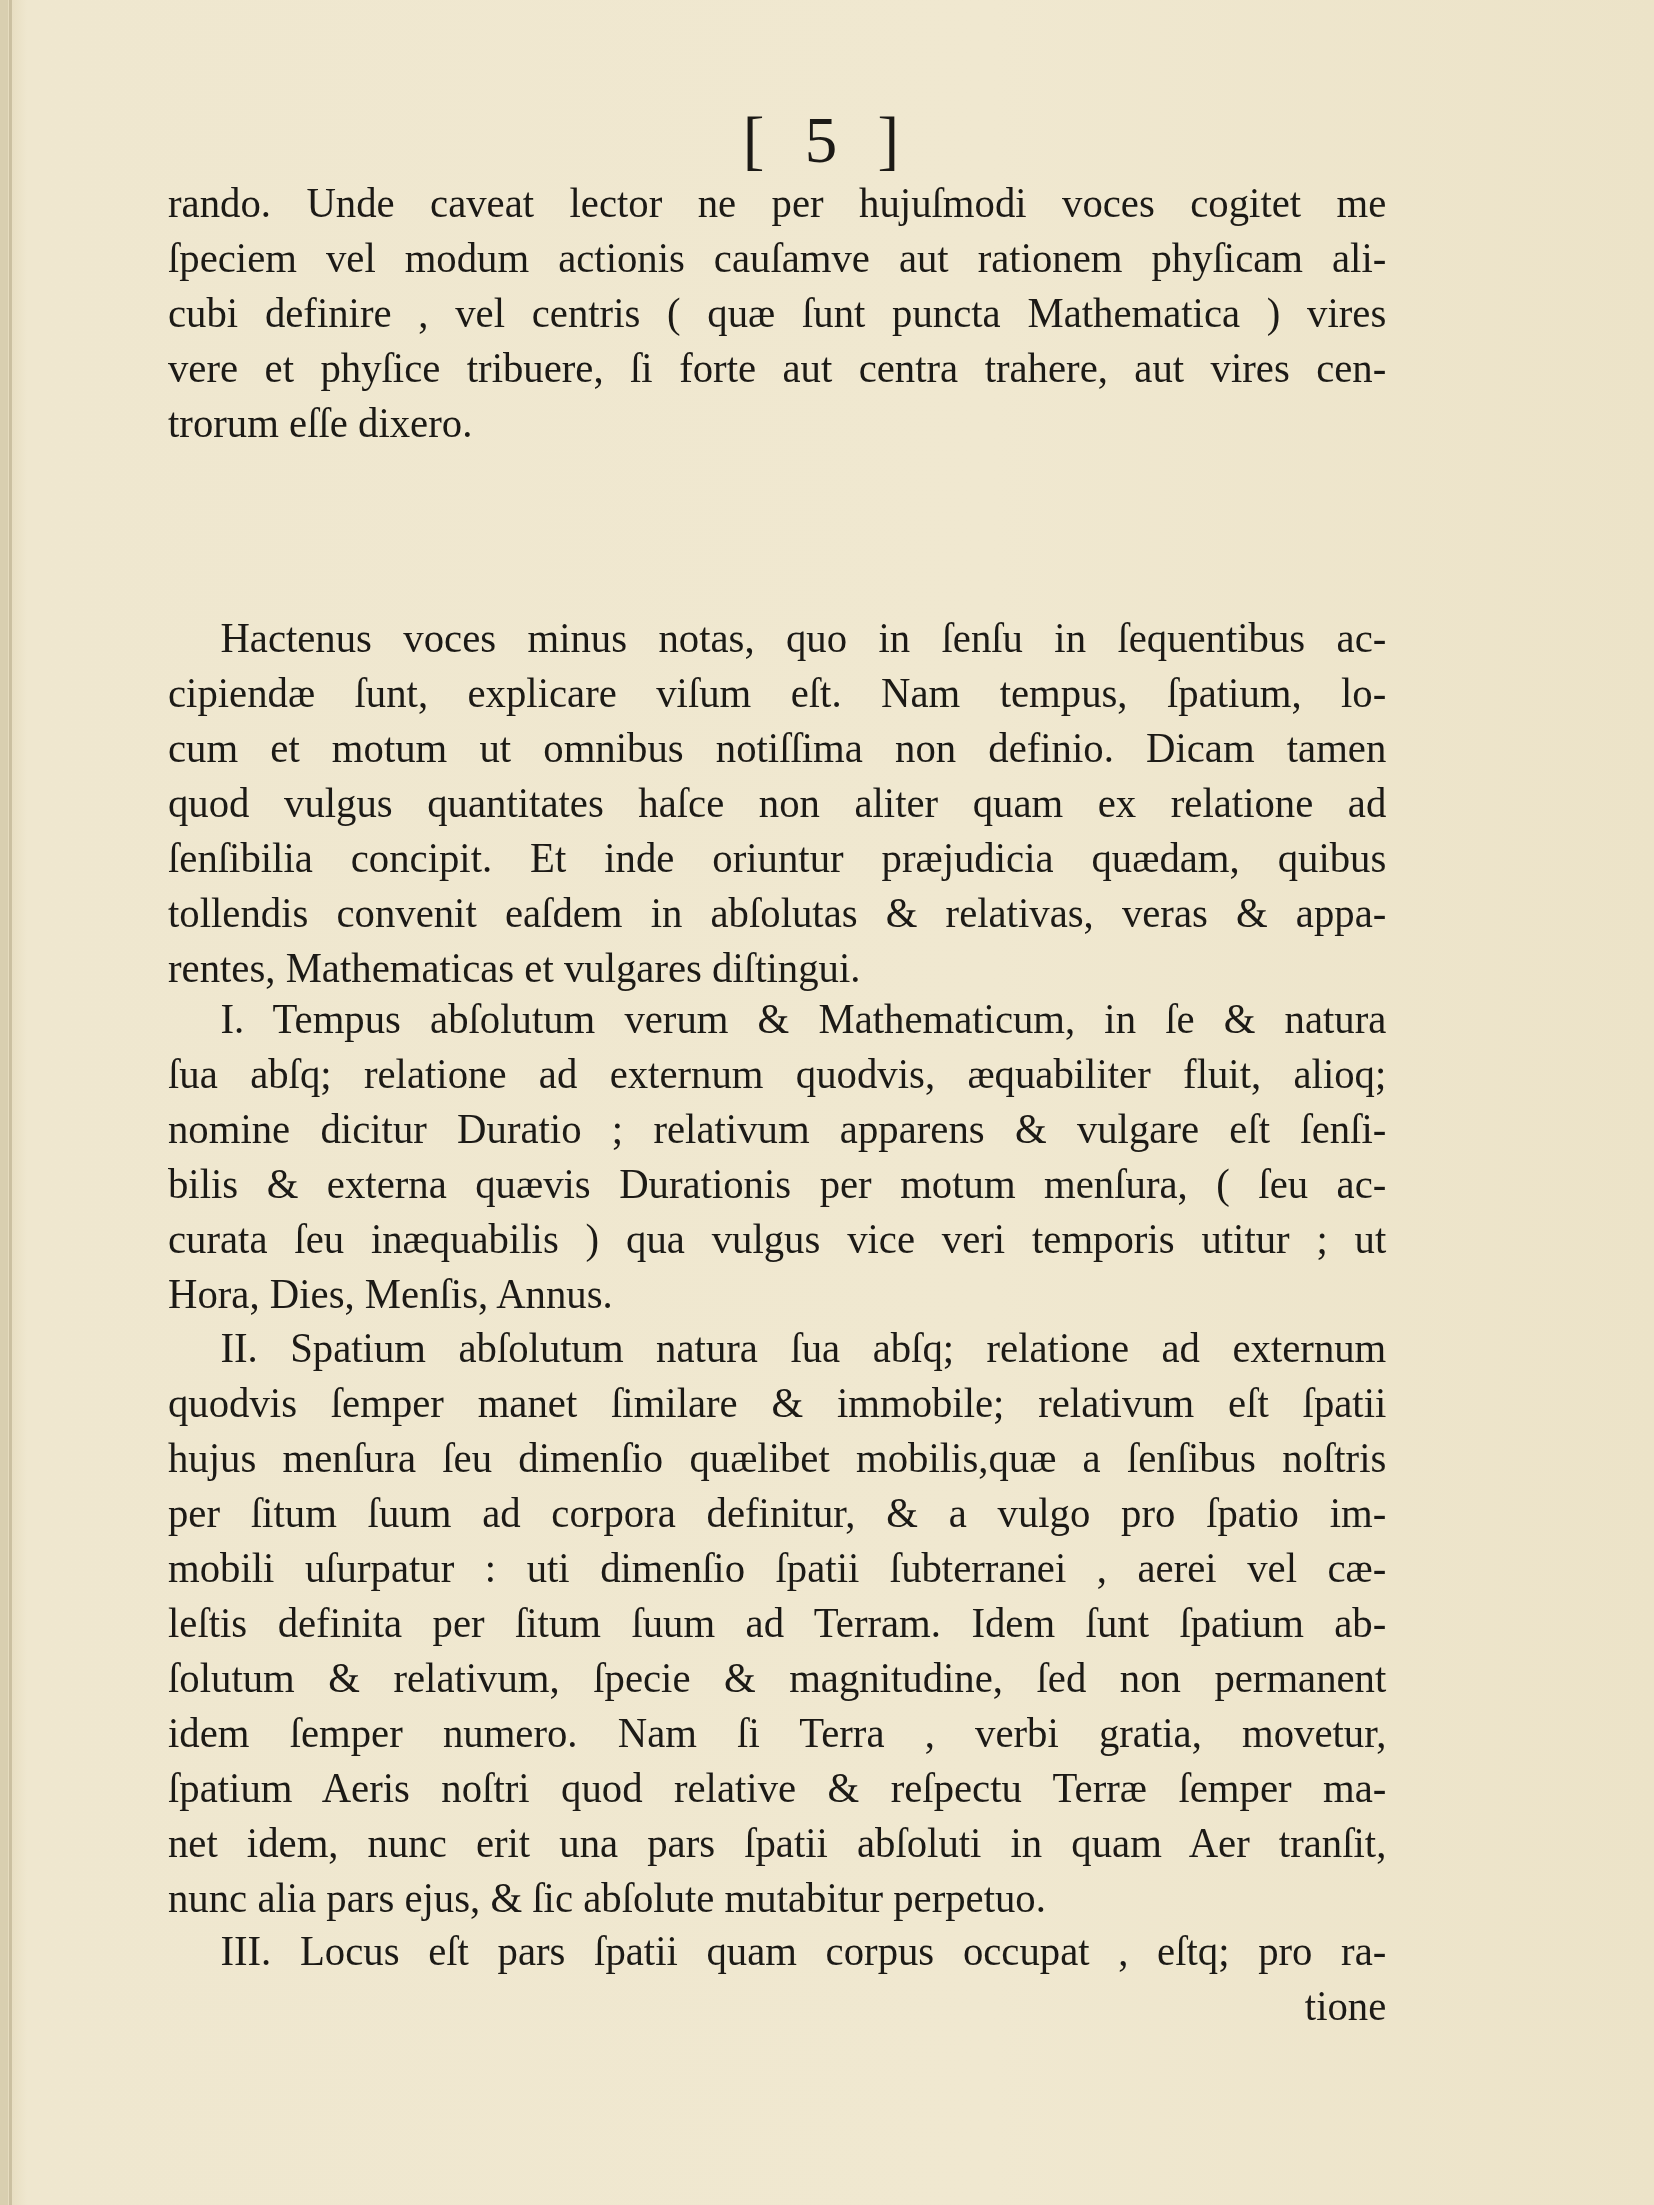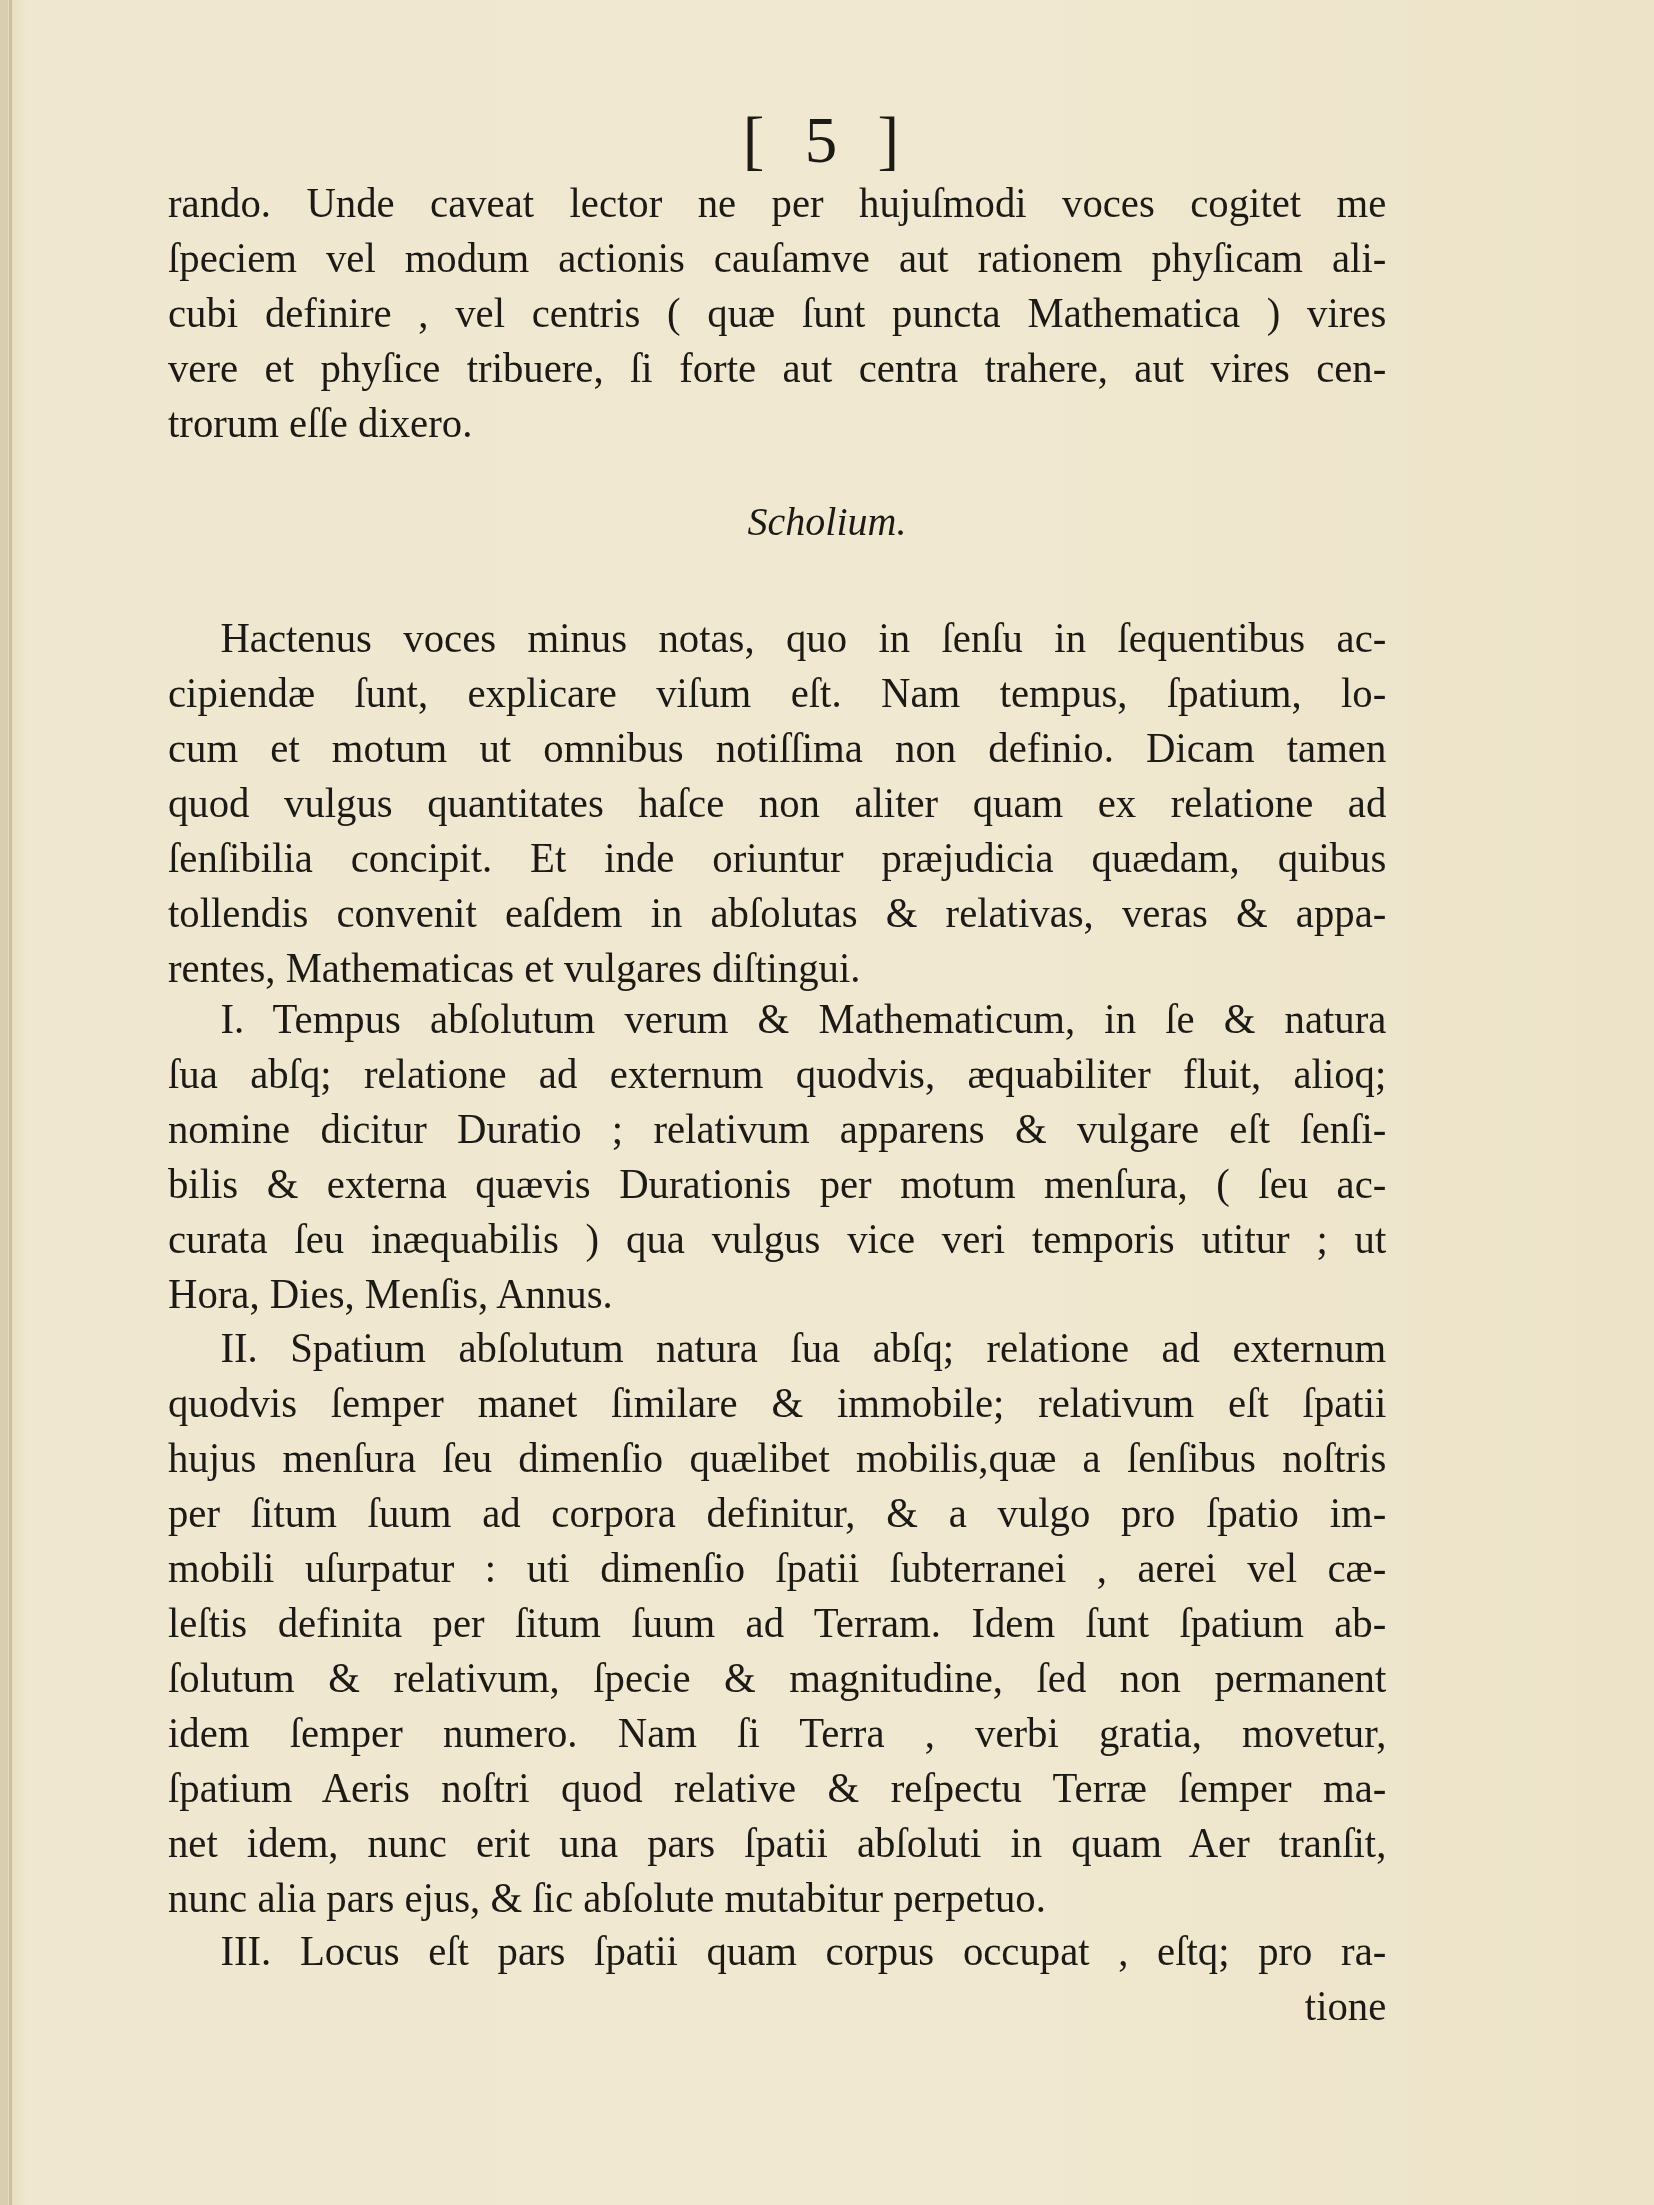--- a/index.html
+++ b/index.html
@@ -100,21 +100,20 @@
   <div class="page-number">[ 5 ]</div>
 
   <div class="text-block block1">
     <span class="line">rando.   Unde caveat lector ne per hujuſmodi voces cogitet me</span>
     <span class="line">ſpeciem vel modum actionis cauſamve aut rationem phyſicam ali-</span>
     <span class="line">cubi definire , vel centris ( quæ ſunt puncta Mathematica ) vires</span>
     <span class="line">vere et phyſice tribuere, ſi forte aut centra trahere, aut vires cen-</span>
     <span class="line last">trorum eſſe dixero.</span>
   </div>
 
-  <div class="heading">Scholium.</div>
 
   <div class="text-block block2">
     <span class="line indent">Hactenus voces minus notas, quo in ſenſu in ſequentibus ac-</span>
     <span class="line">cipiendæ ſunt, explicare viſum eſt.   Nam tempus, ſpatium, lo-</span>
     <span class="line">cum et motum ut omnibus notiſſima non definio.   Dicam tamen</span>
     <span class="line">quod vulgus quantitates haſce non aliter quam ex relatione ad</span>
     <span class="line">ſenſibilia concipit. Et inde oriuntur præjudicia quædam, quibus</span>
     <span class="line">tollendis convenit eaſdem in abſolutas &amp; relativas, veras &amp; appa-</span>
     <span class="line last">rentes, Mathematicas et vulgares diſtingui.</span>
   </div>

